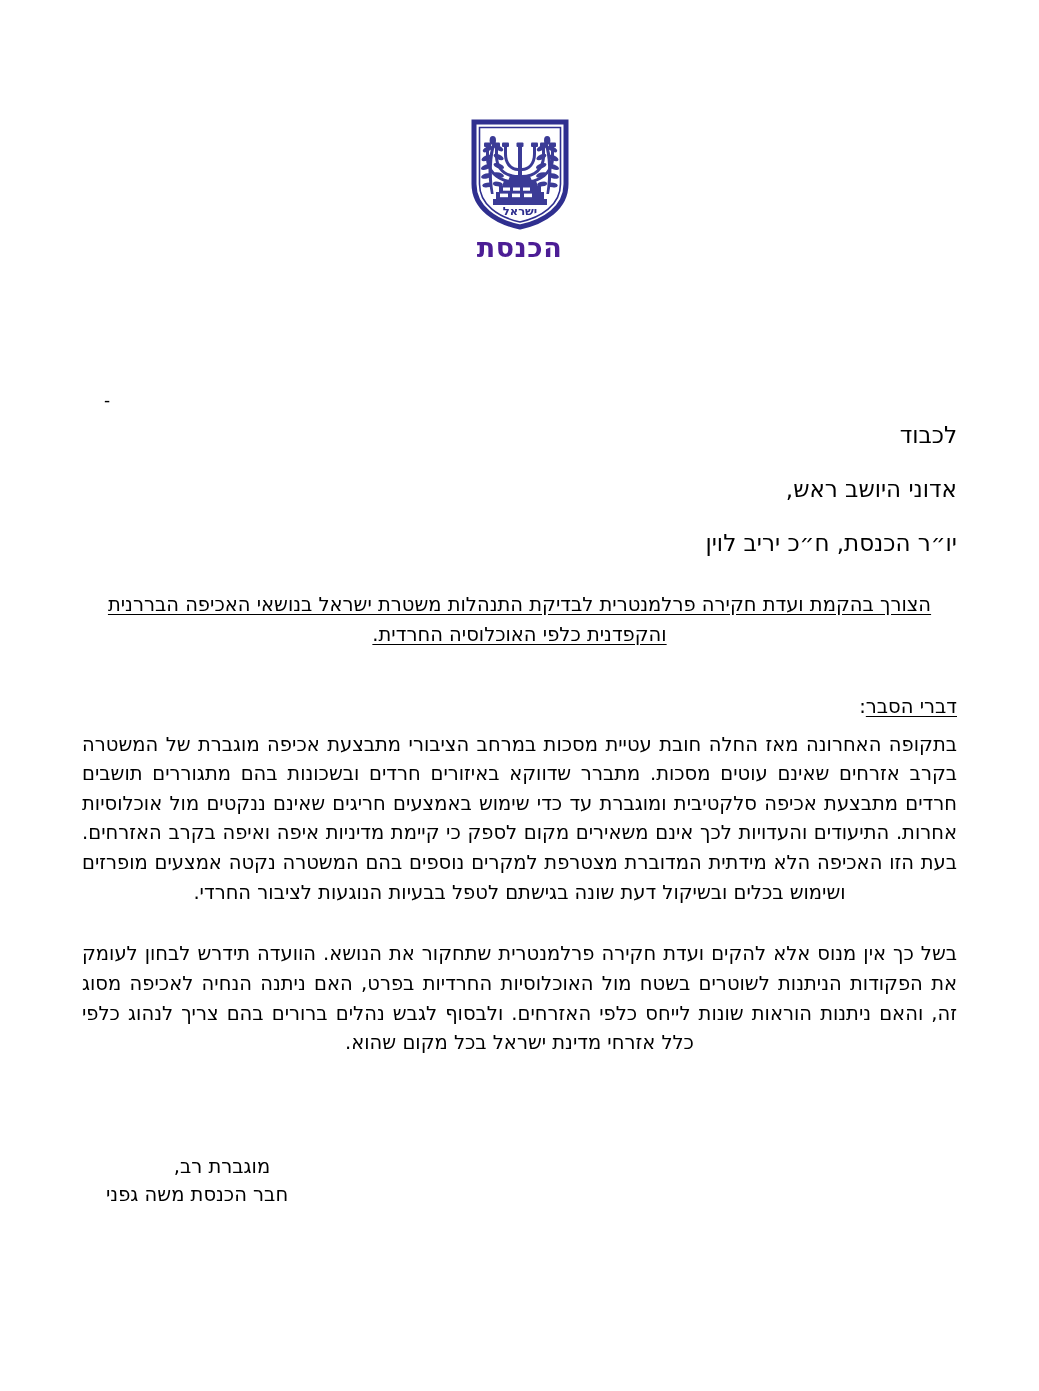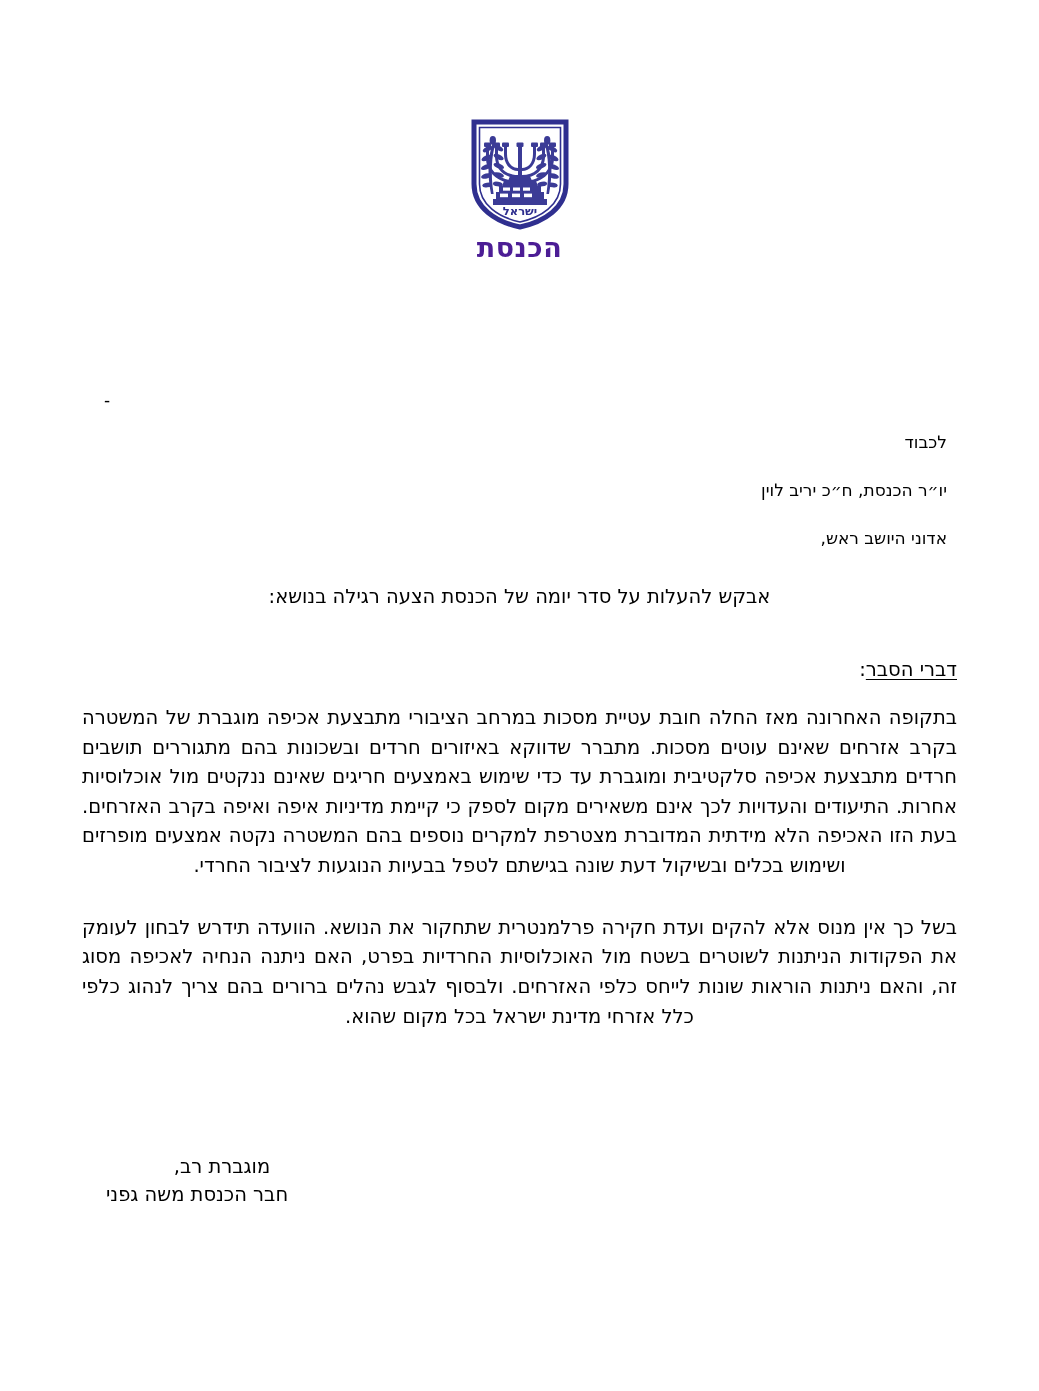--- a/index.html
+++ b/index.html
@@ -61,23 +61,23 @@
   .content {
     position: absolute;
     top: 424px;
     right: 82px;
     left: 82px;
     direction: rtl;
     text-align: right;
   }
 
   .addressee {
-    font-size: 17px;
+    font-size: 23px;
     line-height: 1;
-    margin: 10px;
+    margin: 0;
   }
   .addressee .line {
     margin-bottom: 31px;
   }
   .addressee .line:last-child {
     margin-bottom: 0;
   }
 
   .subject-block {
     margin-top: 35px;
@@ -99,21 +99,21 @@
     margin-top: 44px;
     font-size: 19.5px;
     line-height: 1.4;
   }
   .explain-heading .ul {
     text-decoration: underline;
     text-underline-offset: 3px;
   }
 
   .para {
-    margin-top: 20px;
+    margin-top: 9px;
     font-size: 19.5px;
     line-height: 1.52;
     text-align: justify;
     text-align-last: center;
   }
   .para.second {
     margin-top: 32px;
   }
 
   
@@ -217,26 +217,26 @@
     </span>
     <div class="letterhead-title">הכנסת</div>
   </div>
 
   <div class="dash-mark">-</div>
 
   <div class="content">
 
     <div class="addressee">
       <div class="line">לכבוד</div>
+      <div class="line">אדוני היושב ראש,</div>
       <div class="line">יו״ר הכנסת, ח״כ יריב לוין</div>
-      <div class="line">אדוני היושב ראש,</div>
     </div>
 
     <div class="subject-block">
-      <span class="subject-intro">אבקש להעלות על סדר יומה של הכנסת הצעה רגילה בנושא:</span>
+      <span class="subject-title">הצורך בהקמת ועדת חקירה פרלמנטרית לבדיקת התנהלות משטרת ישראל בנושאי האכיפה הבררנית והקפדנית כלפי האוכלוסיה החרדית.</span>
     </div>
 
     <div class="explain-heading"><span class="ul">דברי הסבר</span><span>:</span></div>
 
     <p class="para">בתקופה האחרונה מאז החלה חובת עטיית מסכות במרחב הציבורי מתבצעת אכיפה מוגברת של המשטרה בקרב אזרחים שאינם עוטים מסכות. מתברר שדווקא באיזורים חרדים ובשכונות בהם מתגוררים תושבים חרדים מתבצעת אכיפה סלקטיבית ומוגברת עד כדי שימוש באמצעים חריגים שאינם ננקטים מול אוכלוסיות אחרות. התיעודים והעדויות לכך אינם משאירים מקום לספק כי קיימת מדיניות איפה ואיפה בקרב האזרחים. בעת הזו האכיפה הלא מידתית המדוברת מצטרפת למקרים נוספים בהם המשטרה נקטה אמצעים מופרזים ושימוש בכלים ובשיקול דעת שונה בגישתם לטפל בבעיות הנוגעות לציבור החרדי.</p>
 
     <p class="para second">בשל כך אין מנוס אלא להקים ועדת חקירה פרלמנטרית שתחקור את הנושא. הוועדה תידרש לבחון לעומק את הפקודות הניתנות לשוטרים בשטח מול האוכלוסיות החרדיות בפרט, האם ניתנה הנחיה לאכיפה מסוג זה, והאם ניתנות הוראות שונות לייחס כלפי האזרחים. ולבסוף לגבש נהלים ברורים בהם צריך לנהוג כלפי כלל אזרחי מדינת ישראל בכל מקום שהוא.</p>
 
   </div>
 

